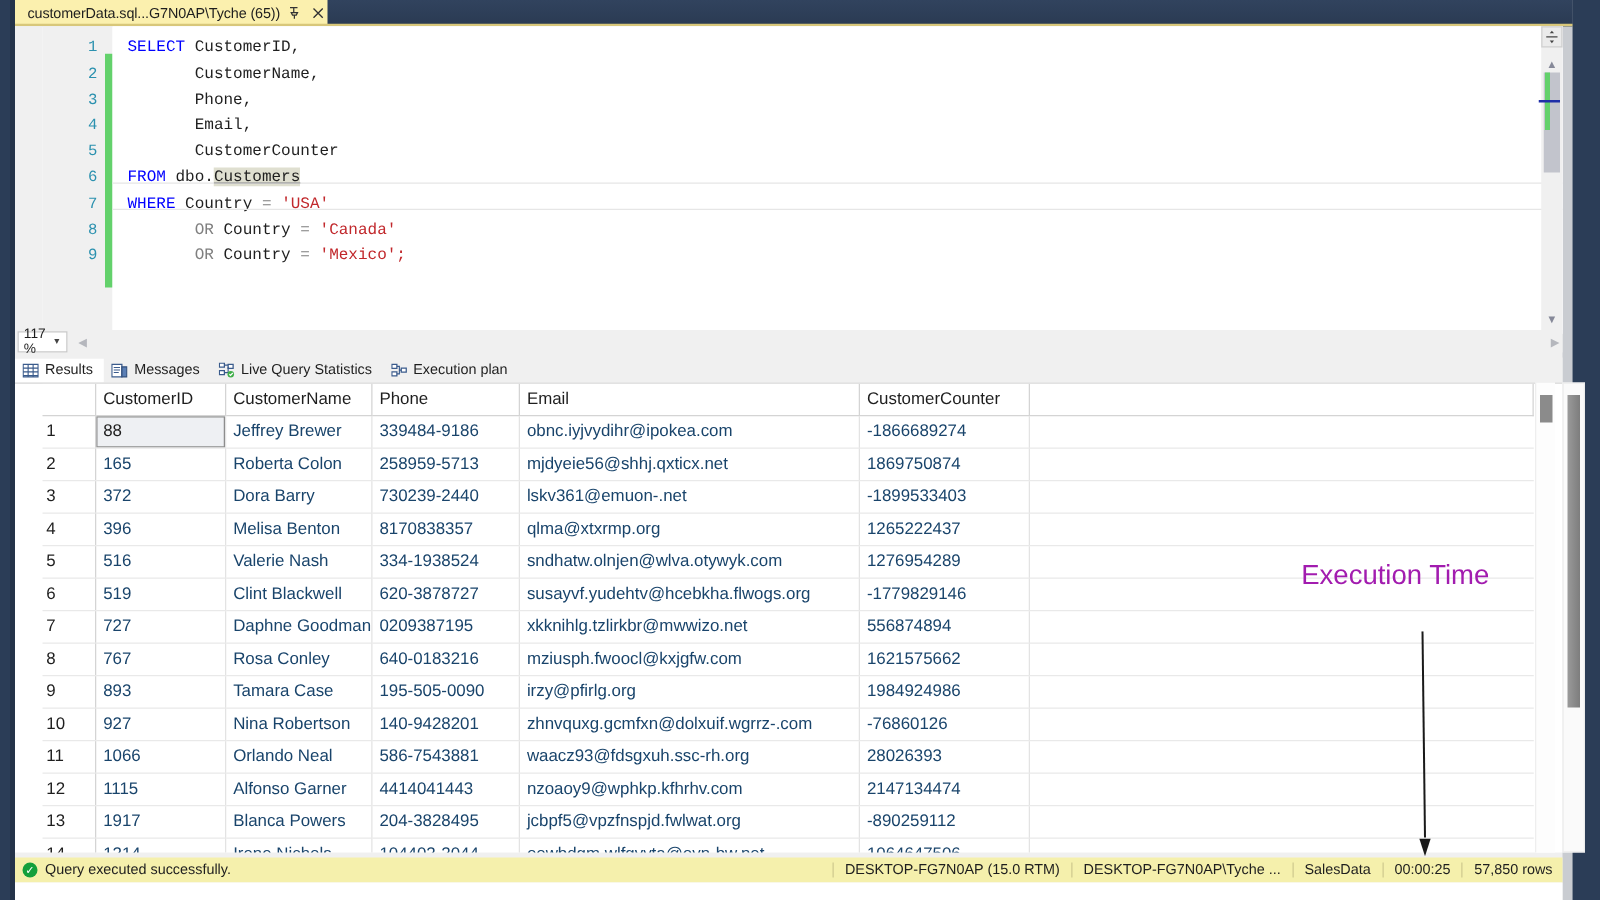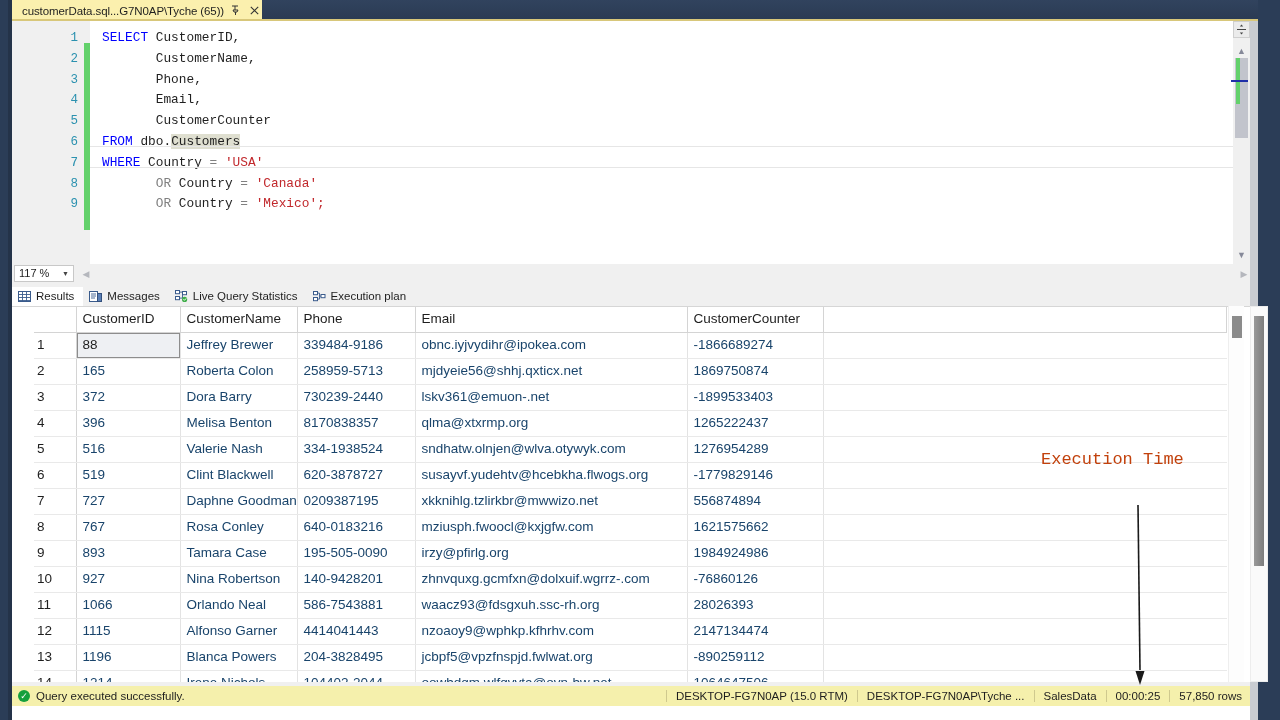--- a/index.html
+++ b/index.html
@@ -122,21 +122,21 @@
   .ed-marker-blue {
     position:absolute; right:0px; top:80px; width:17px; height:2px; background:#1f2fa8;
   }
 
   
   .zoombar {
     position:absolute; left:12px; top:264px; width:1238px; height:18px;
     background:#f0f0f0; display:flex; align-items:center;
   }
   .zoom-combo {
-    width:60px; height:17px; background:#fff; border:1px solid #c8c8c8;
+    width:40px; height:17px; background:#fff; border:1px solid #c8c8c8;
     display:flex; align-items:center; justify-content:space-between;
     padding:0 4px; font-size:11px; color:#1e1e1e; margin-left:2px;
   }
   .zoom-caret { font-size:7px; color:#444; }
   .zoom-hscroll {
     flex:1 1 auto; height:17px; margin-left:6px; position:relative;
   }
   .hs-left, .hs-right {
     position:absolute; top:3px; width:12px; height:12px;
     color:#b5b7bd; font-size:9px; display:flex; align-items:center; justify-content:center;
@@ -210,22 +210,22 @@
     background:#fafafa; border:1px solid #ededed;
   }
   .outer-vthumb {
     position:absolute; right:16px; top:316px; width:10px; height:250px;
     background:linear-gradient(90deg,#9a9a9a,#7d7d7d);
   }
 
   
   .annot {
     position:absolute; left:1041px; top:446px; width:200px;
-    color:#c2410c; font-size:17px; line-height:28px;
-    font-family:Liberation Mono, monospace;
+    color:#a21caf; font-size:22px; line-height:28px;
+    font-family:Liberation Sans, sans-serif;
   }
   .annot-arrow {
     position:absolute; left:1125px; top:505px; width:30px; height:180px;
   }
 
   
   .statusbar {
     position:absolute; left:12px; top:686px; width:1238px; height:20px;
     background:#f5f0ac; display:flex; align-items:center;
     font-size:11.5px; color:#1e1e1e;
@@ -504,21 +504,21 @@
             <td class="rownum">12</td>
             <td>1115</td>
             <td>Alfonso Garner</td>
             <td>4414041443</td>
             <td>nzoaoy9@wphkp.kfhrhv.com</td>
             <td>2147134474</td>
             <td style="border-right: none;"></td>
           </tr>
           <tr>
             <td class="rownum">13</td>
-            <td>1196</td>
+            <td>1917</td>
             <td>Blanca Powers</td>
             <td>204-3828495</td>
             <td>jcbpf5@vpzfnspjd.fwlwat.org</td>
             <td>-890259112</td>
             <td style="border-right: none;"></td>
           </tr>
           <tr>
             <td class="rownum">14</td>
             <td>1214</td>
             <td>Irene Nichols</td>

